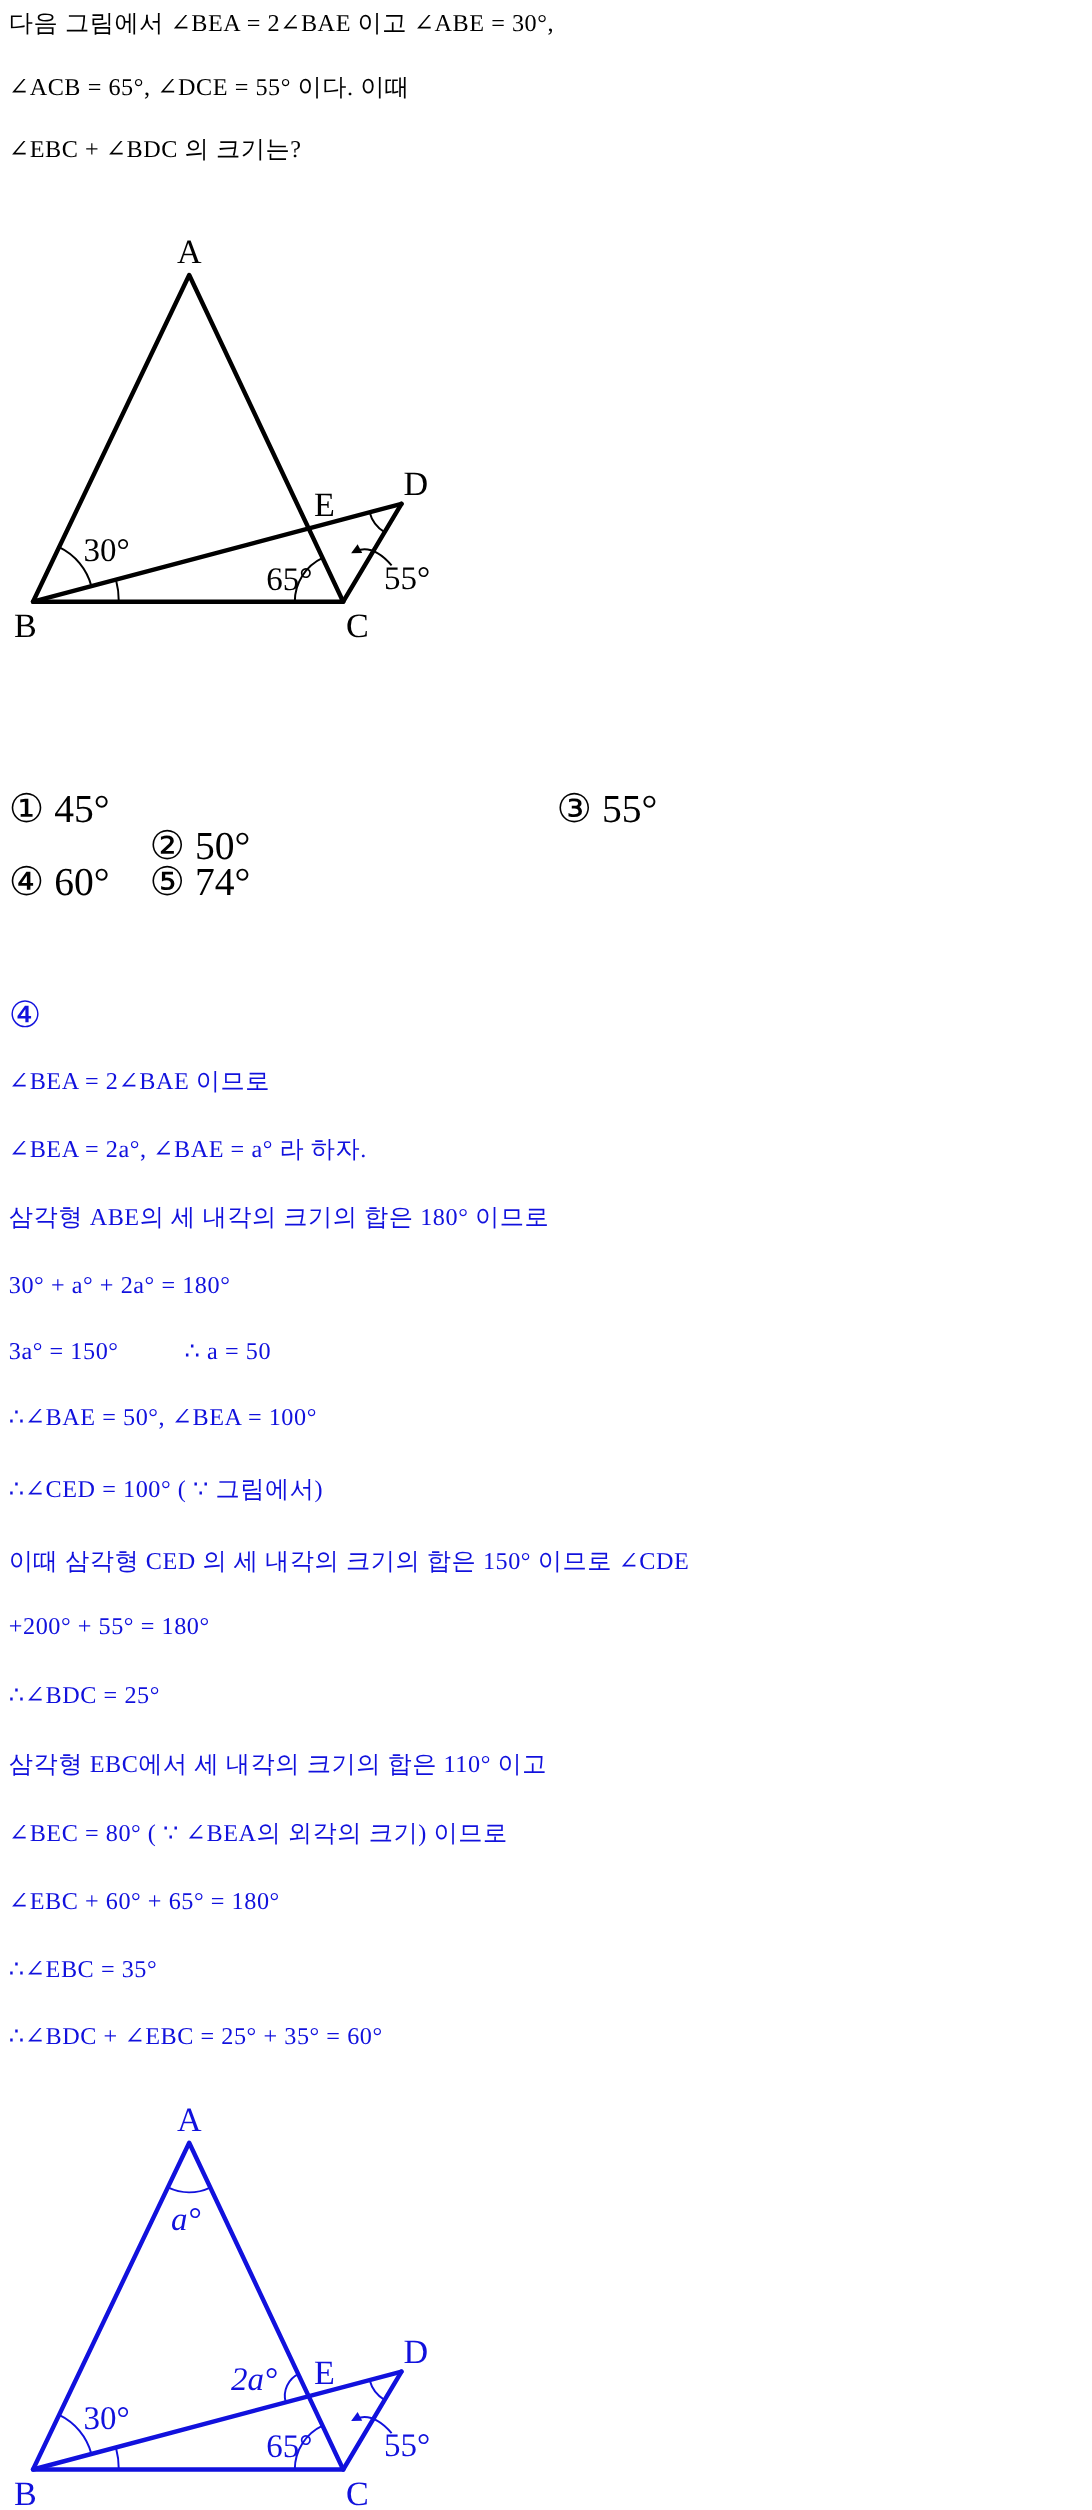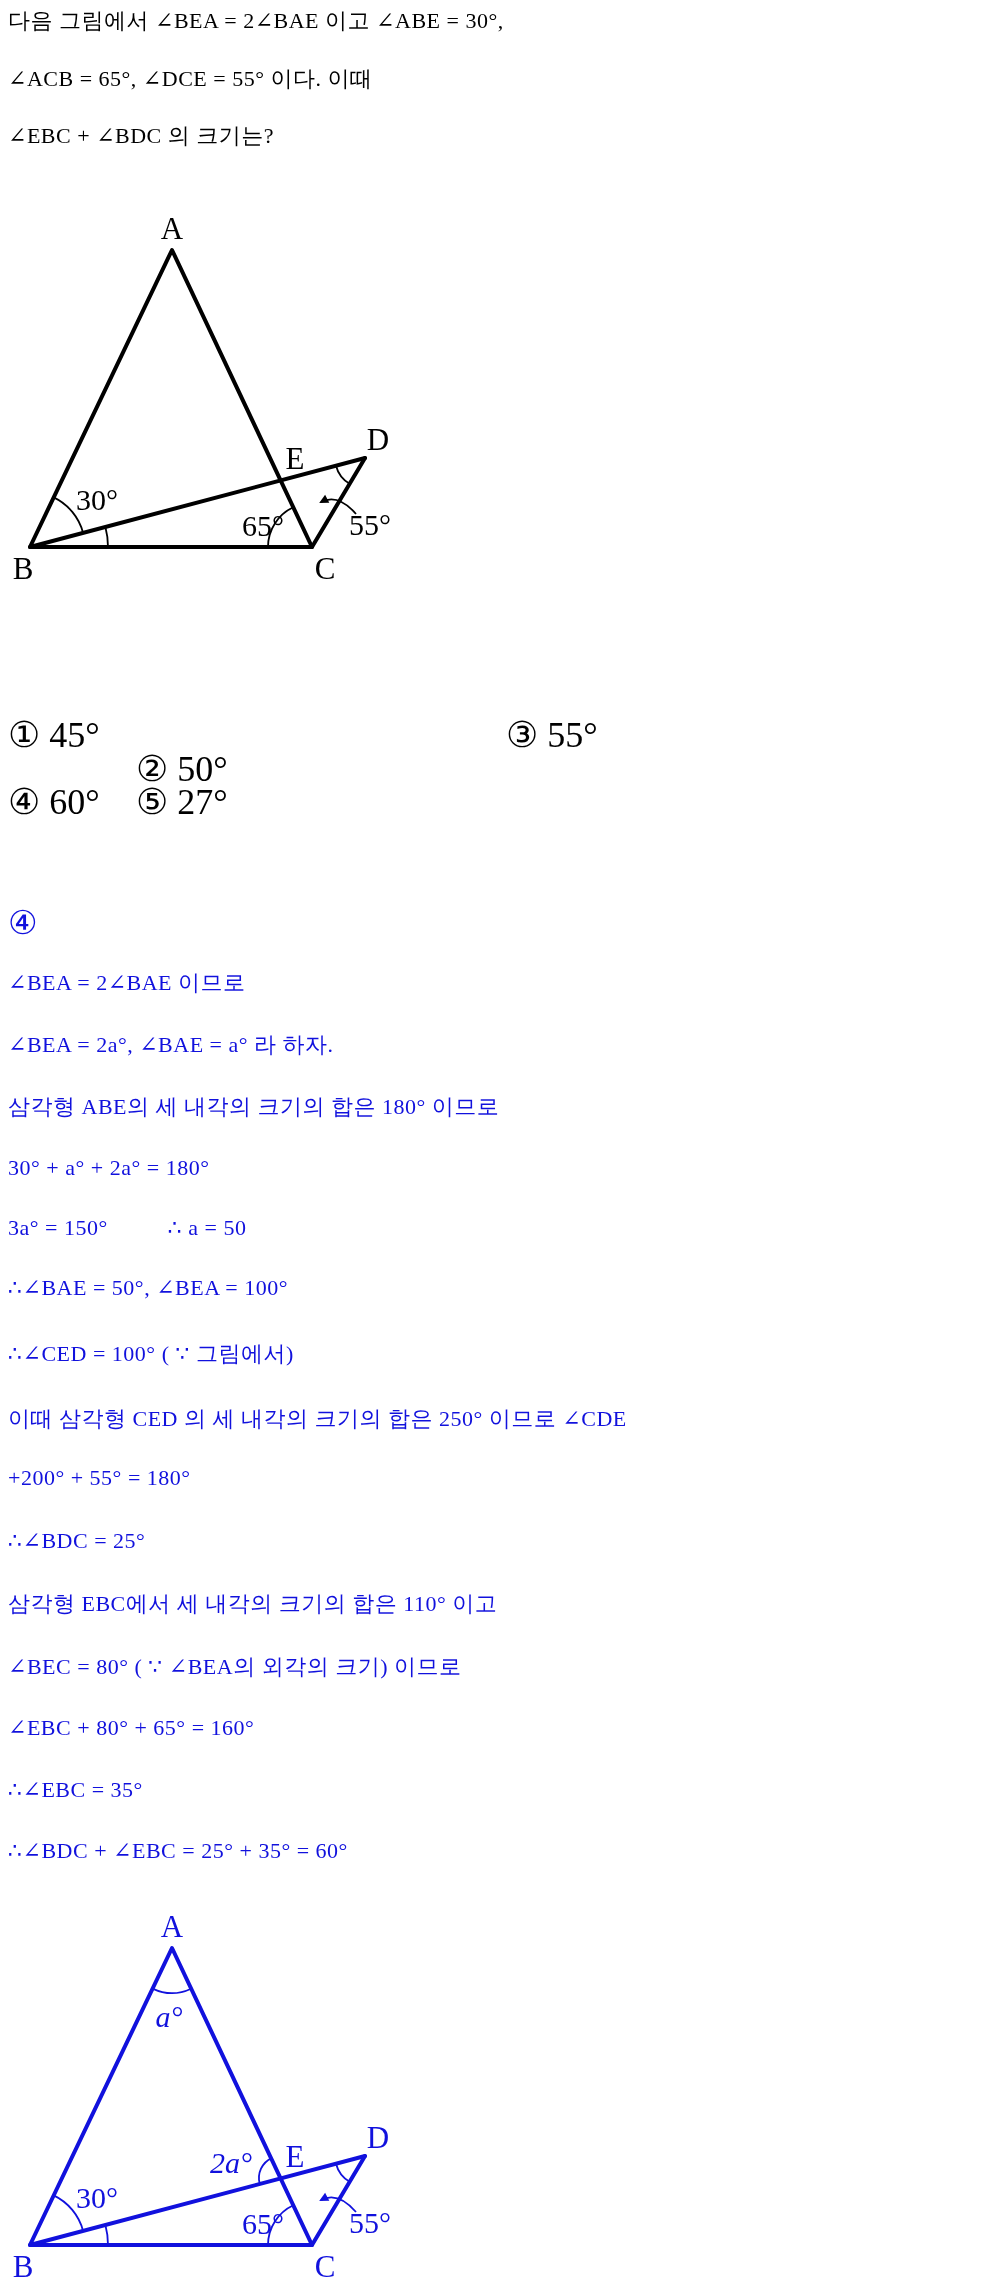--- a/index.html
+++ b/index.html
@@ -58,36 +58,36 @@
     <text class="ang" x="97" y="298">30°</text>
     <text class="ang" x="263" y="324">65°</text>
     <text class="ang" x="370" y="323">55°</text>
   </g>
 </svg>
 
 <span class="choice" style="left:8px;top:714px">① 45°</span>
 <span class="choice" style="left:136px;top:748px">② 50°</span>
 <span class="choice" style="left:506px;top:714px">③ 55°</span>
 <span class="choice" style="left:8px;top:781px">④ 60°</span>
-<span class="choice" style="left:136px;top:781px">⑤ 27°</span>
+<span class="choice" style="left:136px;top:781px">⑤ 74°</span>
 
 <div class="line sol answer-mark" style="top:903px">④</div>
 <div class="line sol" style="top:968px">∠BEA = 2∠BAE 이므로</div>
 <div class="line sol" style="top:1030px">∠BEA = 2a°,  ∠BAE = a°  라 하자.</div>
 <div class="line sol" style="top:1092px">삼각형 ABE의 세 내각의 크기의 합은 180° 이므로</div>
 <div class="line sol" style="top:1155px">30° + a° + 2a° = 180°</div>
 <div class="line sol" style="top:1215px">3a° = 150°&nbsp;&nbsp;&nbsp;&nbsp;&nbsp;&nbsp;&nbsp;&nbsp;&nbsp;&nbsp;∴  a = 50</div>
 <div class="line sol" style="top:1275px">∴∠BAE = 50°,  ∠BEA = 100°</div>
 <div class="line sol" style="top:1339px">∴∠CED = 100° ( ∵ 그림에서)</div>
-<div class="line sol" style="top:1404px">이때 삼각형 CED 의 세 내각의 크기의 합은 250° 이므로 ∠CDE</div>
+<div class="line sol" style="top:1404px">이때 삼각형 CED 의 세 내각의 크기의 합은 150° 이므로 ∠CDE</div>
 <div class="line sol" style="top:1465px">+200° + 55° = 180°</div>
 <div class="line sol" style="top:1528px">∴∠BDC = 25°</div>
 <div class="line sol" style="top:1589px">삼각형 EBC에서 세 내각의 크기의 합은 110° 이고</div>
 <div class="line sol" style="top:1652px">∠BEC = 80° ( ∵ ∠BEA의 외각의 크기) 이므로</div>
-<div class="line sol" style="top:1715px">∠EBC + 80° + 65° = 160°</div>
+<div class="line sol" style="top:1715px">∠EBC + 60° + 65° = 180°</div>
 <div class="line sol" style="top:1777px">∴∠EBC = 35°</div>
 <div class="line sol" style="top:1838px">∴∠BDC + ∠EBC = 25° + 35° = 60°</div>
 
 <svg style="top:1910px" width="410" height="372" viewBox="0 0 410 372">
   <g stroke="#1111dd" stroke-width="4" stroke-linecap="round" stroke-linejoin="round" fill="none">
     <path d="M30 335 L172 38 L312 335 Z"></path>
     <path d="M30 335 L365 246"></path>
     <path d="M312 335 L365 246"></path>
   </g>
   <g stroke="#1111dd" stroke-width="1.8" fill="none">

